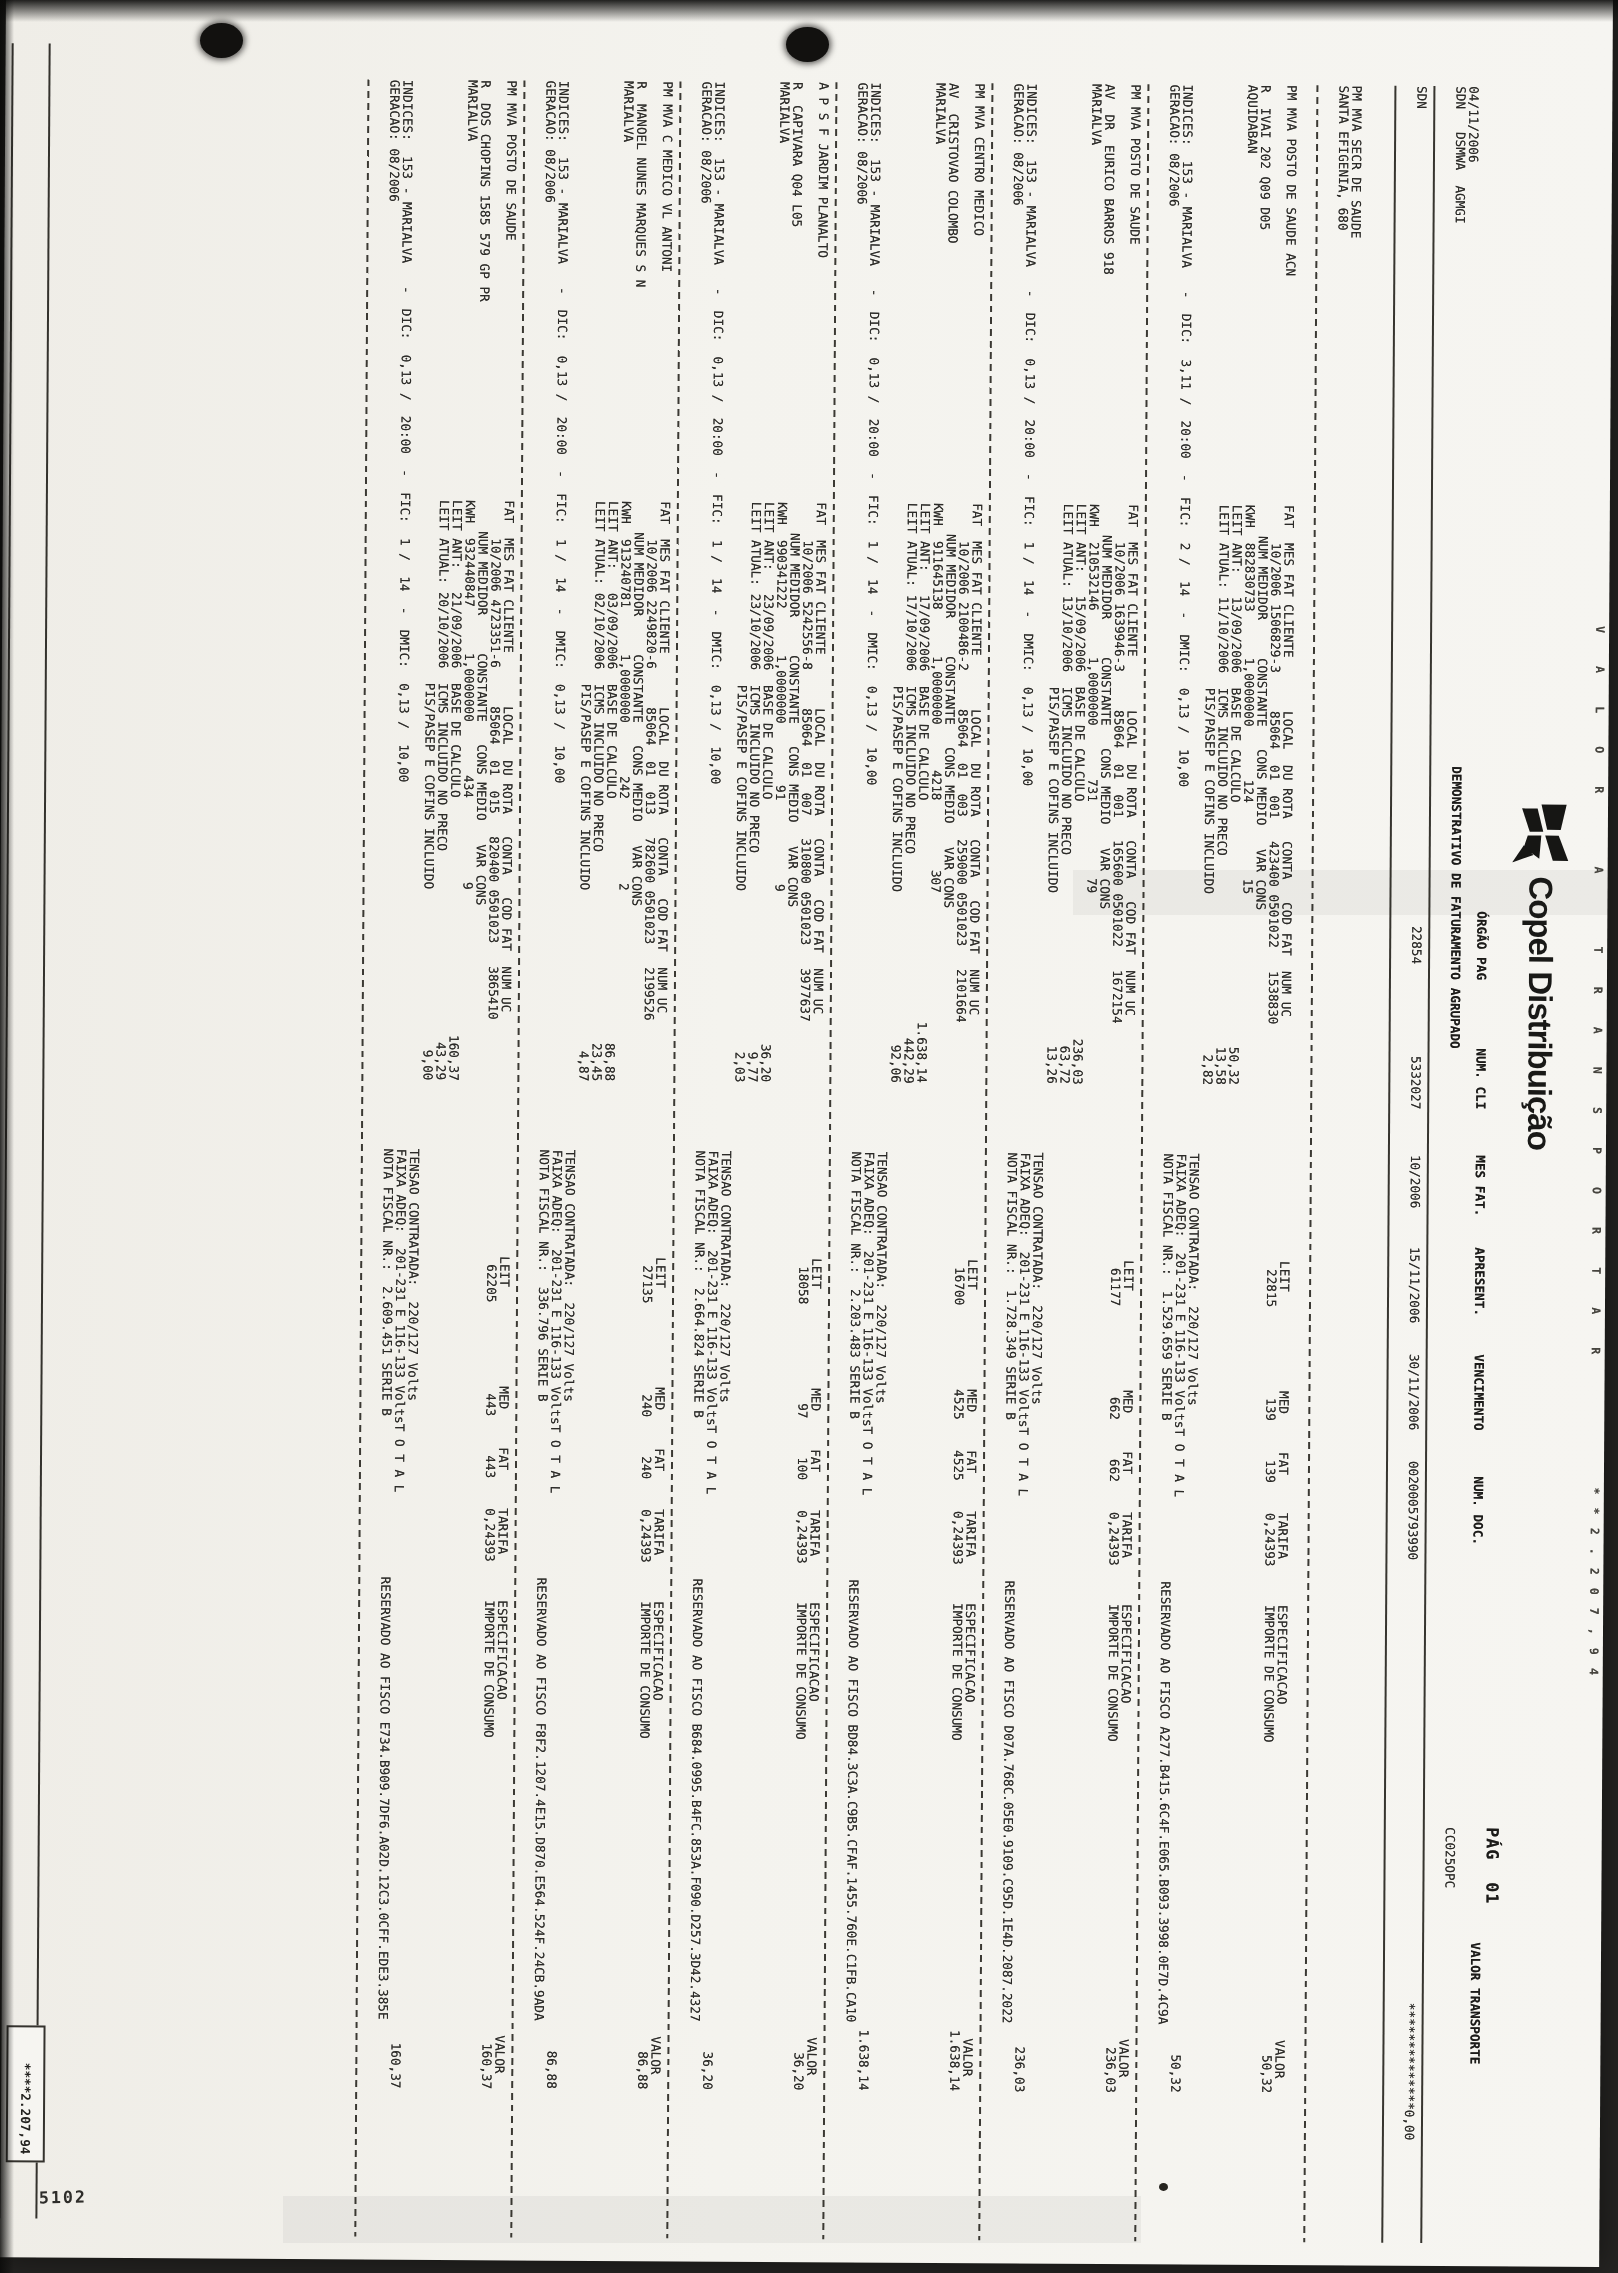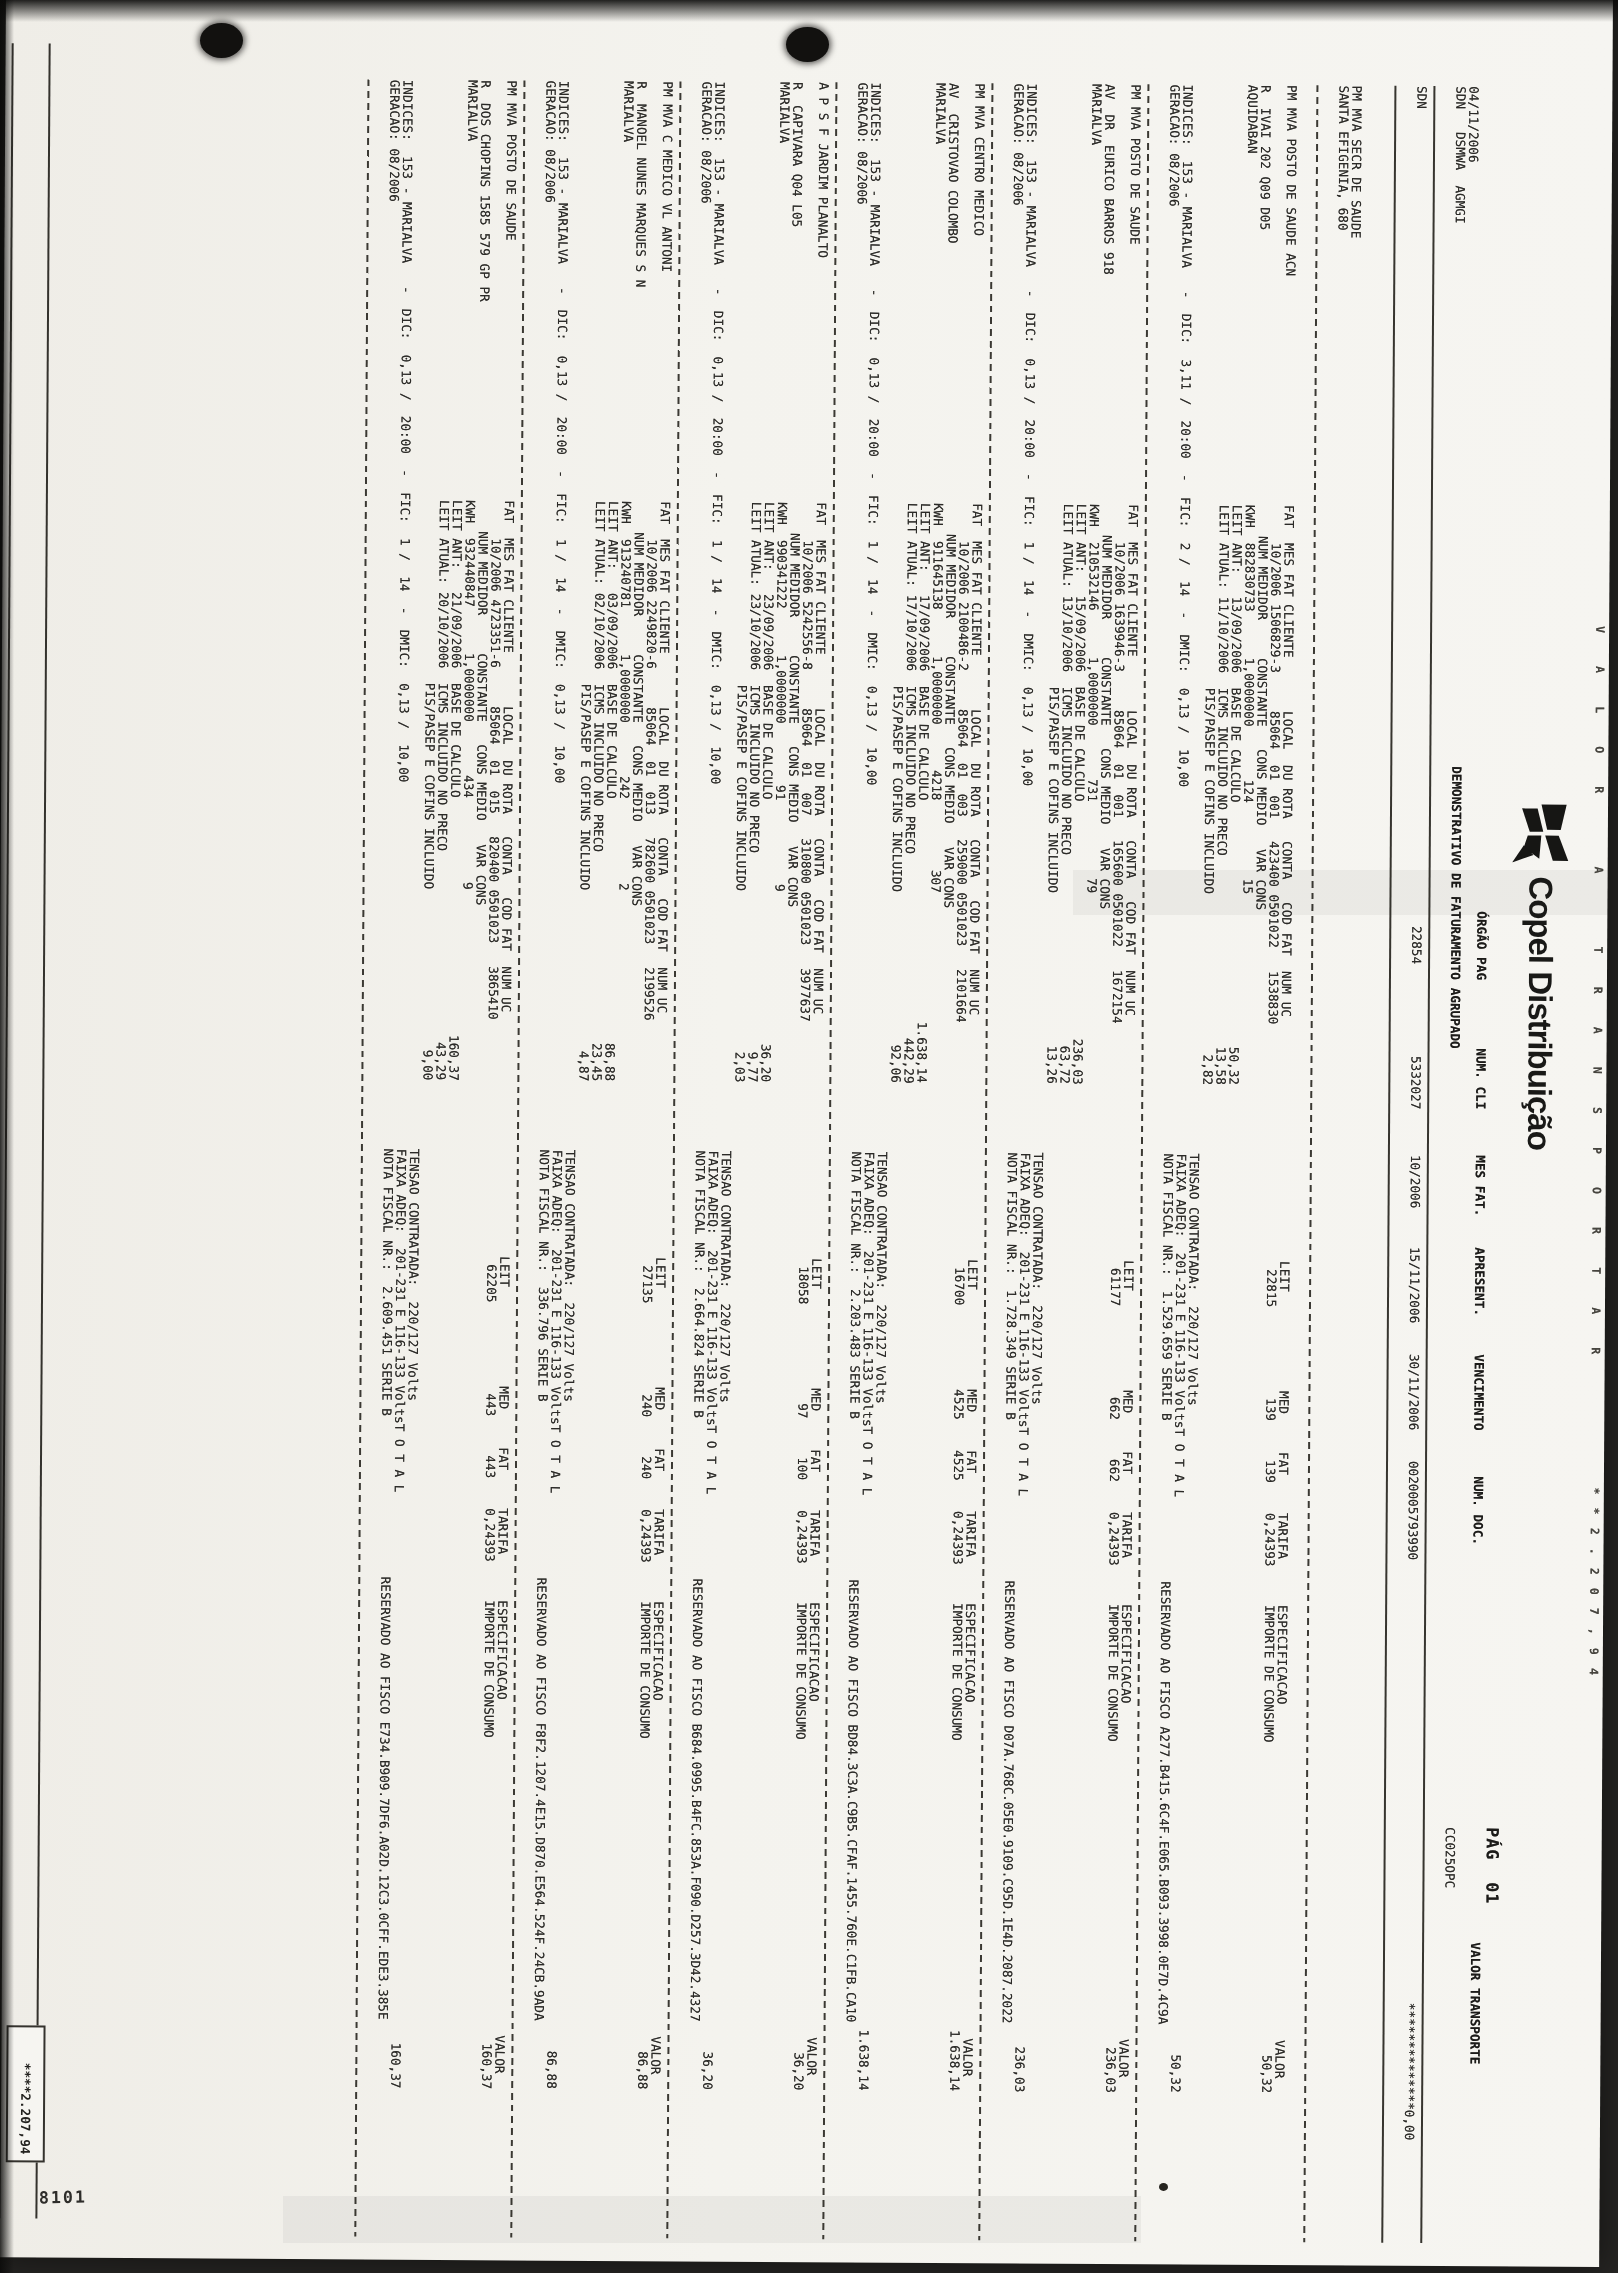--- a/index.html
+++ b/index.html
@@ -607,15 +607,15 @@
   </div>
 
   <div id="topshadow"></div>
   <div id="leftshadow"></div>
   <div class="hole" style="left:200px;top:23.4px"></div>
   <div class="hole" style="left:786px;top:27px"></div>
   <div class="streak" style="left:1073px;top:870px;width:546px;height:45px"></div>
   <div class="streak" style="left:283px;top:2196px;width:858px;height:47px"></div>
   <div class="speck" style="left:1159px;top:2183px;width:8.8px;height:7.8px"></div>
 
-  <div id="pagecode">8101</div>
+  <div id="pagecode">5102</div>
 </div>
 
 
 </body></html>

